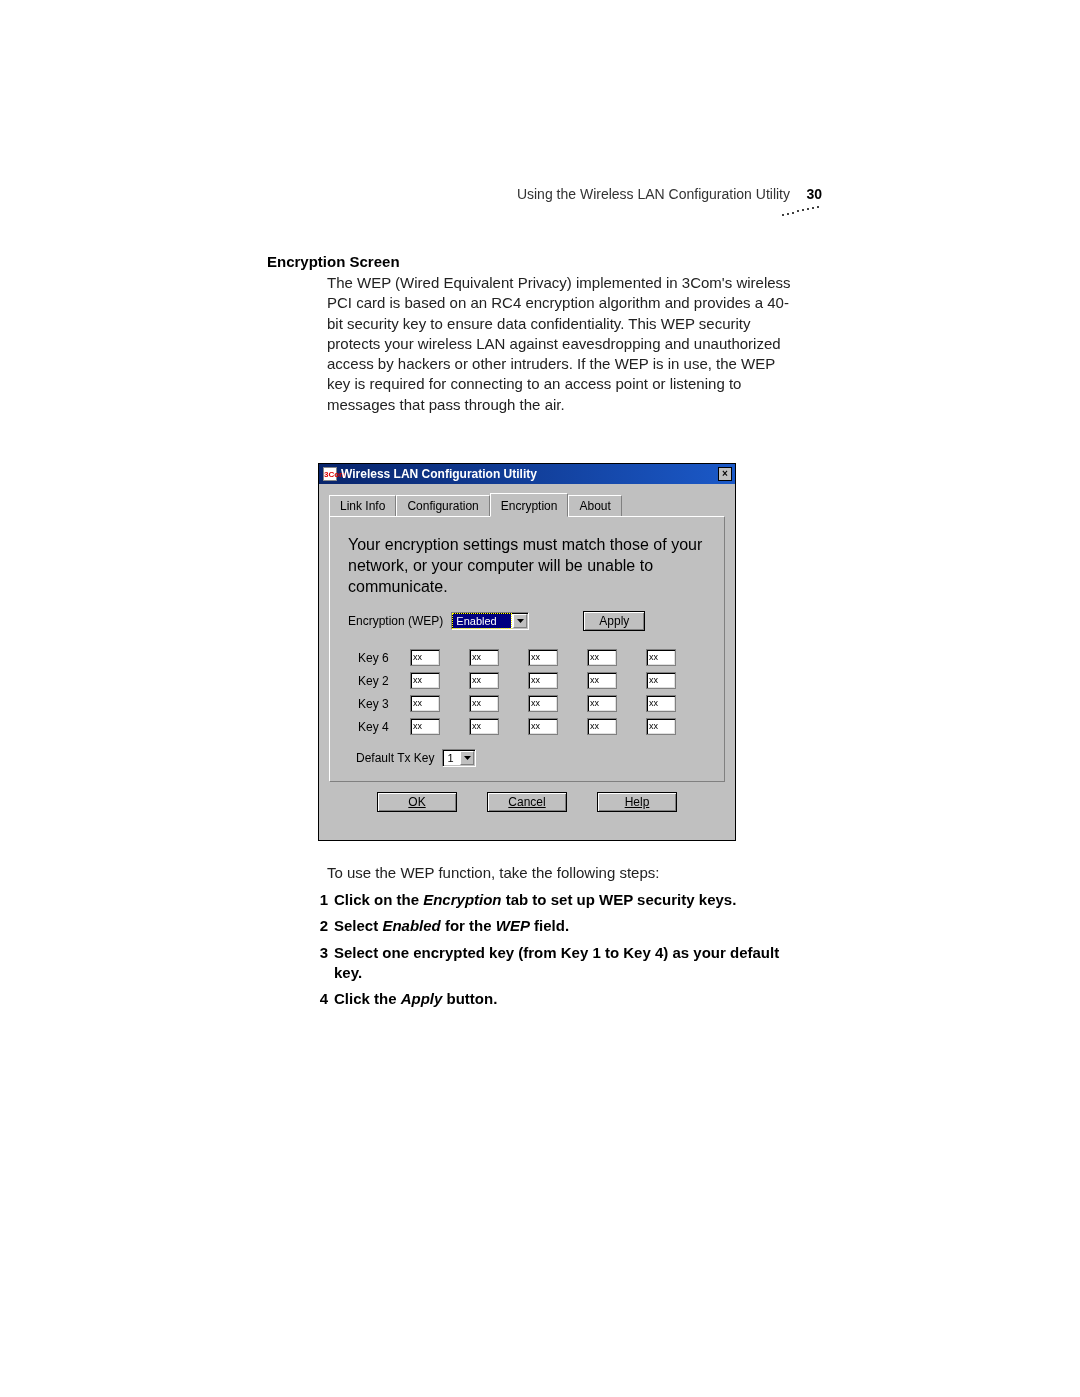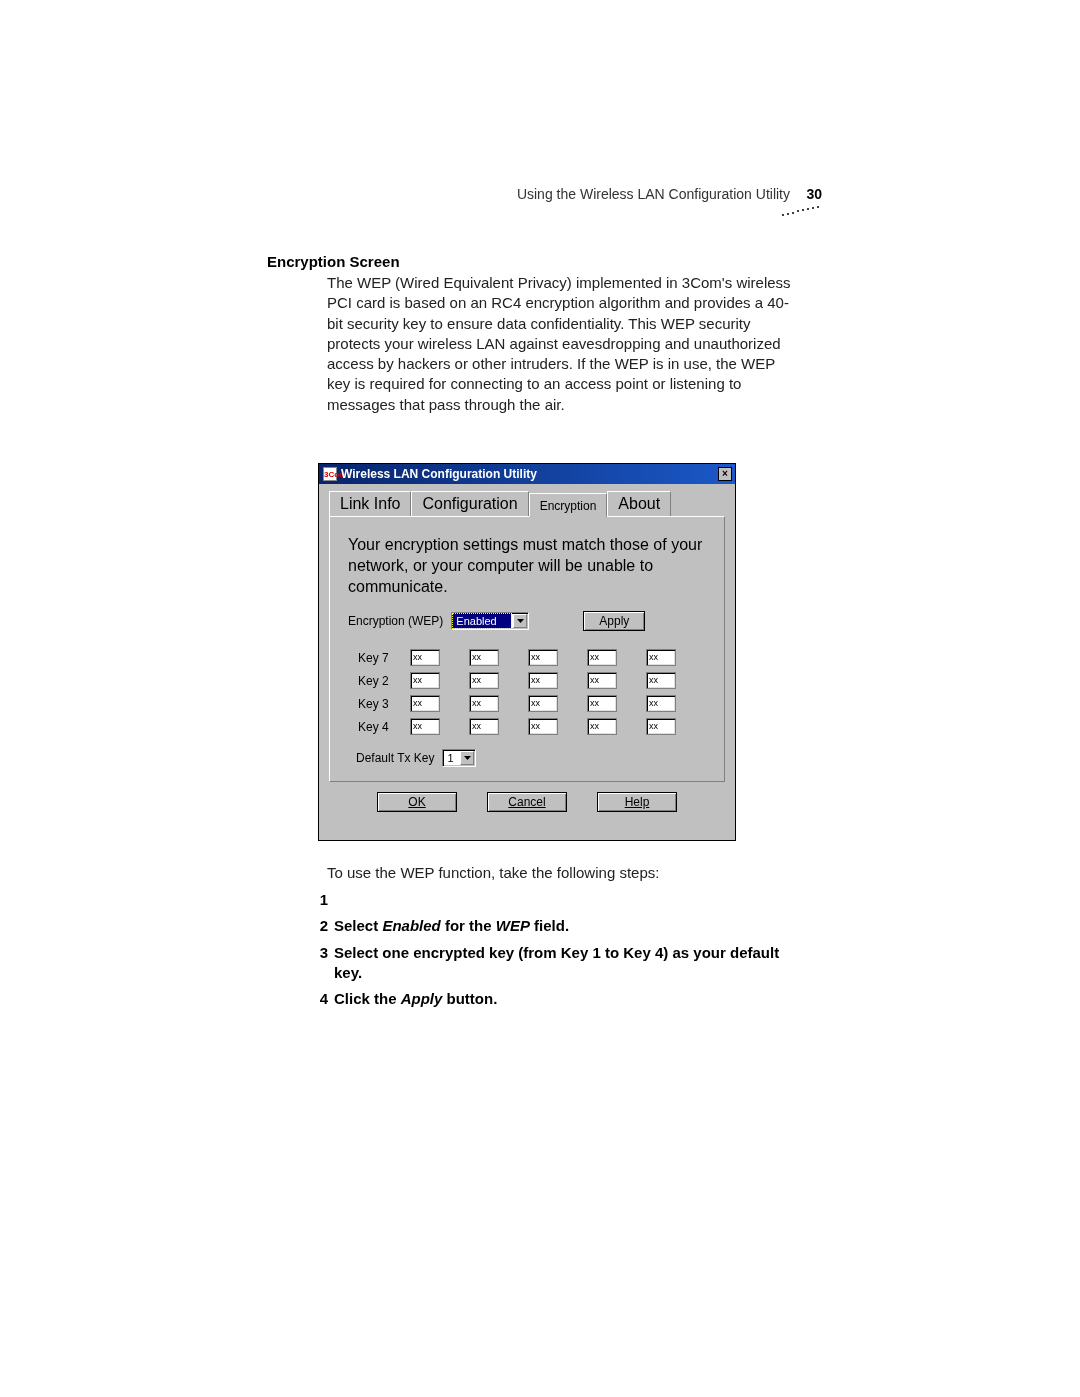--- a/index.html
+++ b/index.html
@@ -125,21 +125,21 @@
     position: relative;
   }
   .tab.active {
     border-bottom: 1px solid #c0c0c0;
     z-index: 2;
     padding-top: 5px;
     margin-bottom: -1px;
   }
   .tab.inactive {
     border-bottom: none;
-    font-size: 16px;
+    font-size: 12px;
   }
   .tab-panel {
     border-top: 1px solid #fff;
     border-left: 1px solid #fff;
     border-right: 1px solid #808080;
     border-bottom: 1px solid #808080;
     padding: 18px 18px 14px 18px;
     min-height: 260px;
     box-sizing: border-box;
     position: relative;
@@ -340,21 +340,21 @@
               <svg width="7" height="4">
                   <polygon points="0,0 7,0 3.5,4" fill="#000"></polygon>
                 </svg>
             </div>
           </div>
           <div class="win-button apply-btn">Apply</div>
         </div>
 
         <div id="keys-container">
             <div class="key-row">
-              <span class="key-label">Key 7</span>
+              <span class="key-label">Key 6</span>
               <div class="key-inputs">
                 <div class="key-input">xx</div>
                 <div class="key-input">xx</div>
                 <div class="key-input">xx</div>
                 <div class="key-input">xx</div>
                 <div class="key-input">xx</div>
               </div>
             </div>
             <div class="key-row">
               <span class="key-label">Key 2</span>
@@ -406,20 +406,21 @@
       <div class="win-button">Cancel</div>
       <div class="win-button">Help</div>
     </div>
   </div>
 
   <div class="post-text">To use the WEP function, take the following steps:</div>
 
   <div class="steps" id="steps-container">
       <div class="step">
         <div class="step-num">1</div>
+        <div class="step-text">Click on the <span class="em">Encryption</span> tab to set up WEP security keys.</div>
       </div>
       <div class="step">
         <div class="step-num">2</div>
         <div class="step-text">Select <span class="em">Enabled</span> for the <span class="em">WEP</span> field.</div>
       </div>
       <div class="step">
         <div class="step-num">3</div>
         <div class="step-text">Select one encrypted key (from Key 1 to Key 4) as your default key.</div>
       </div>
       <div class="step">

